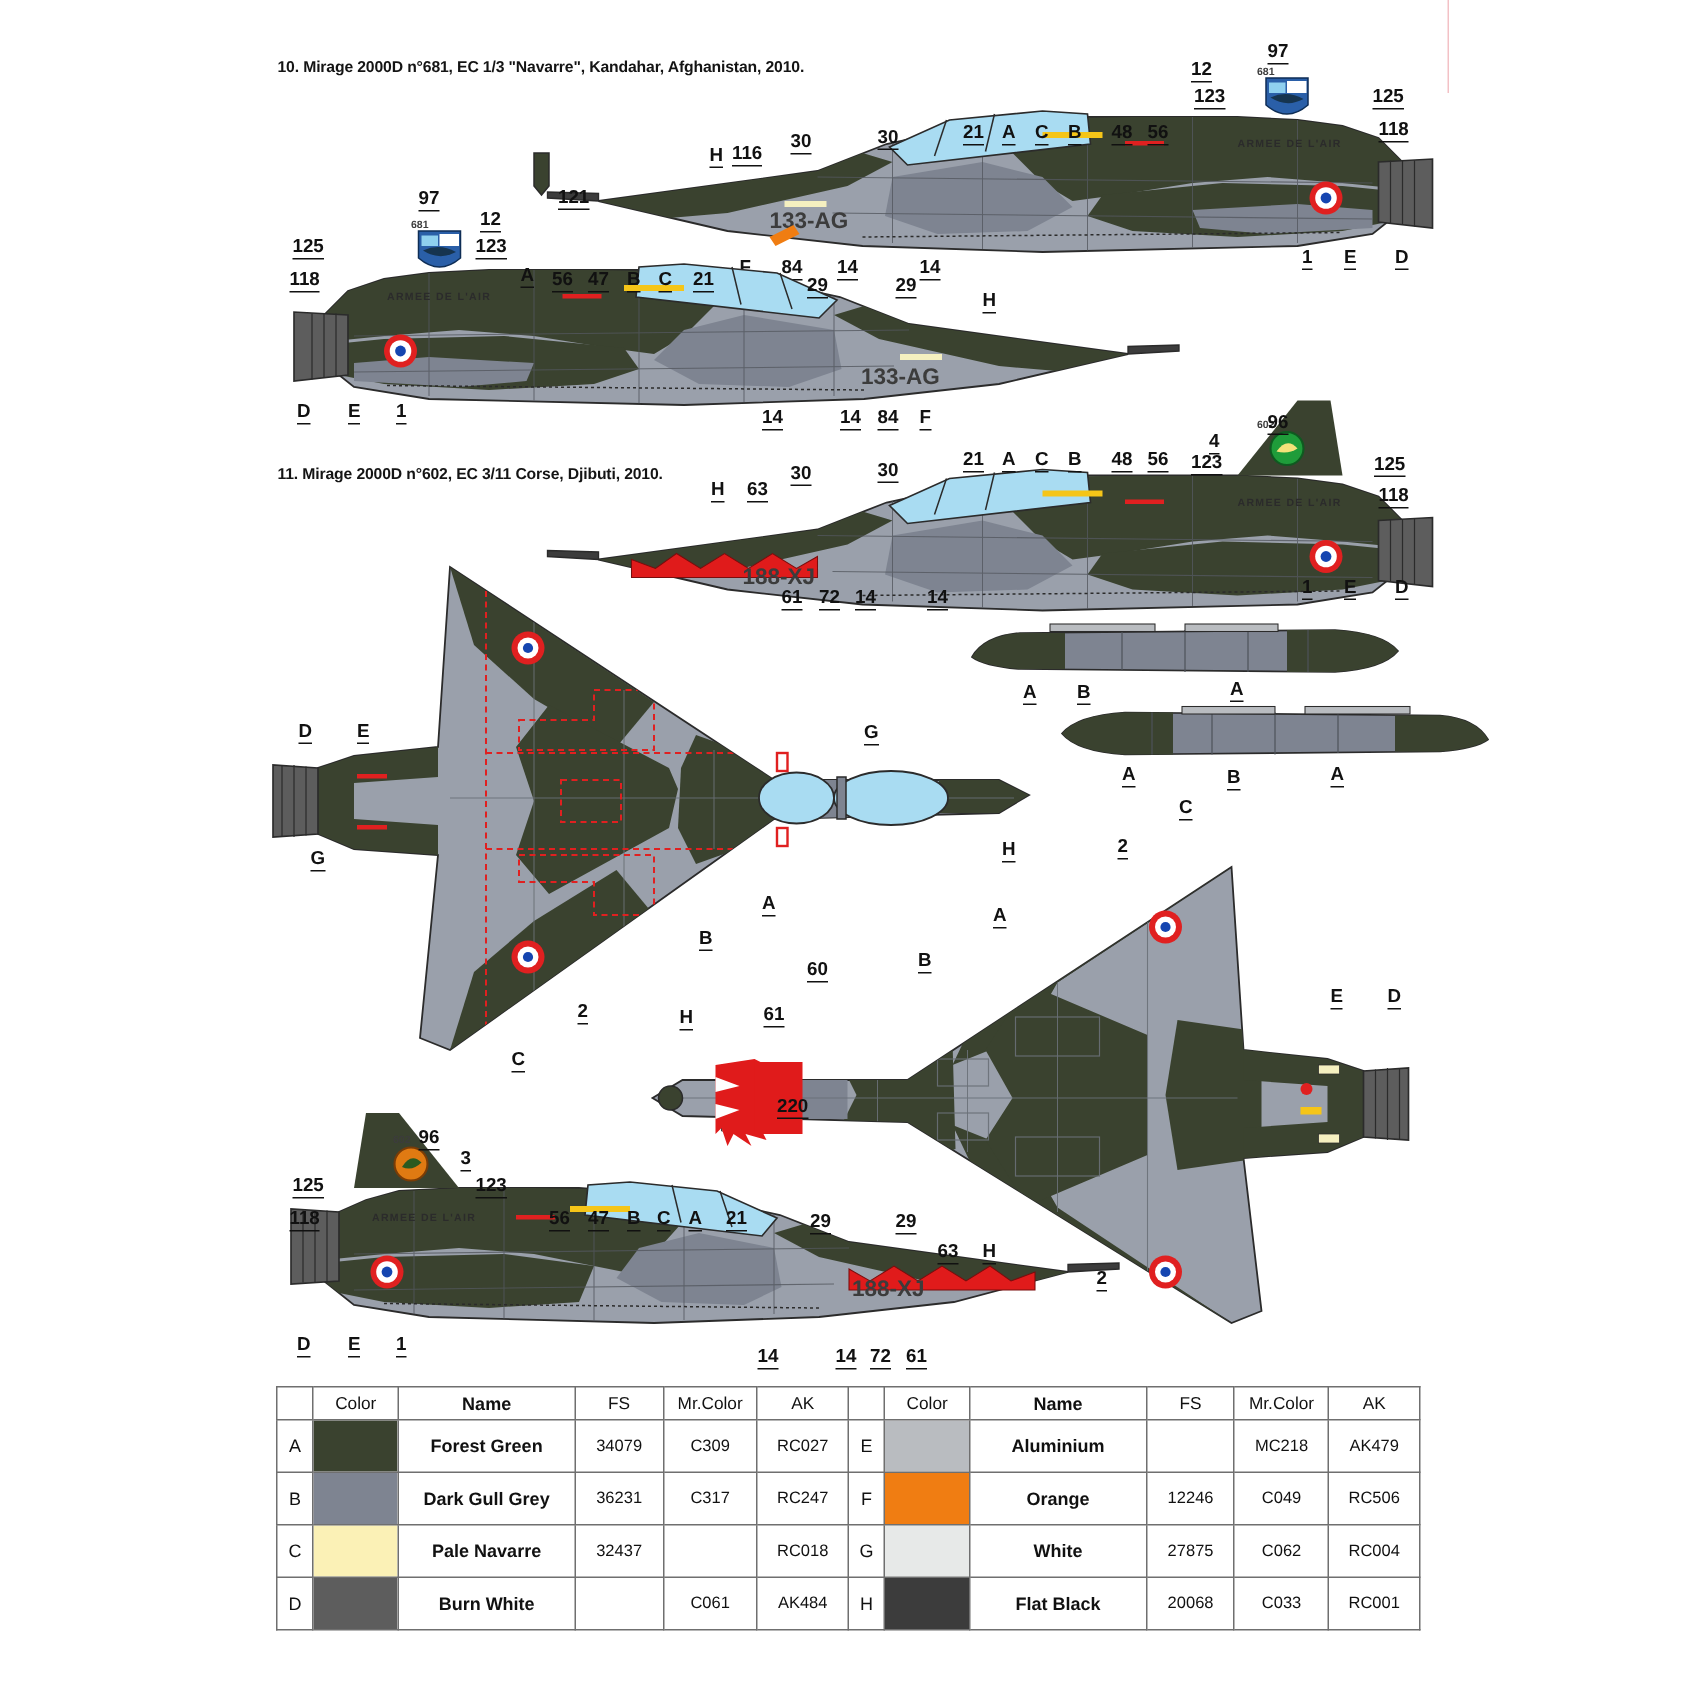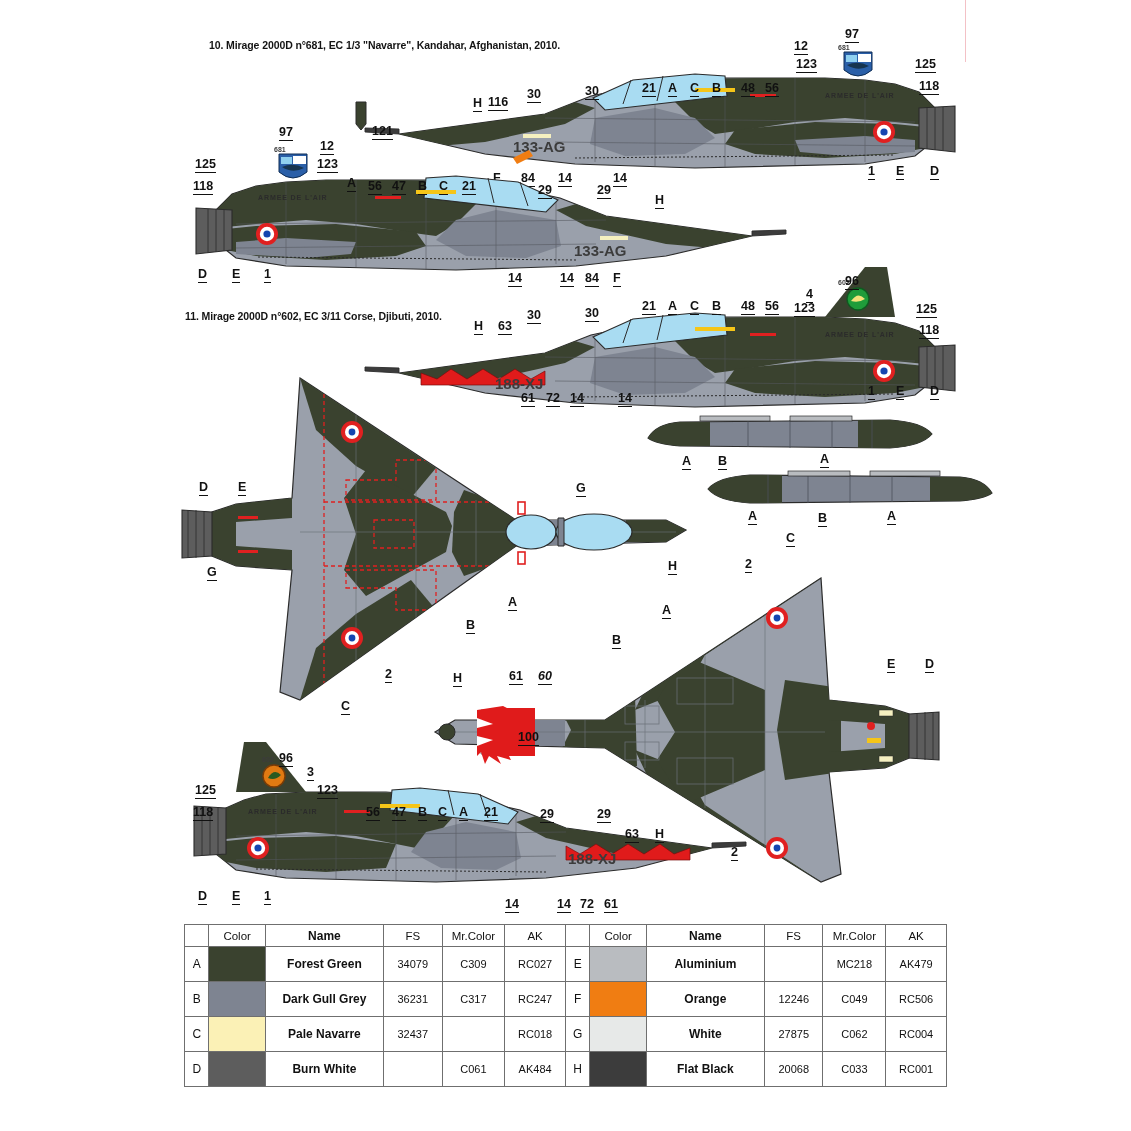--- a/index.html
+++ b/index.html
@@ -32,21 +32,21 @@
   #colortable td.mc{width:58px;}
   #colortable td.ak{width:56px;}
 </style>
 </head>
 <body>
 
 <div id="sheet">
 
   <div id="trimline"></div>
 
-  <div class="caption" style="left:185px;top:39px;margin-left:24px;">10. Mirage 2000D n°681, EC 1/3 "Navarre", Kandahar, Afghanistan, 2010.</div>
+  <div class="caption" style="left:185px;top:39px;">10. Mirage 2000D n°681, EC 1/3 "Navarre", Kandahar, Afghanistan, 2010.</div>
   <div class="caption" style="left:185px;top:310px;">11. Mirage 2000D n°602, EC 3/11 Corse, Djibuti, 2010.</div>
 
   <svg class="art" style="left:395px;top:22px;" width="560" height="180" viewBox="0 0 560 180">
     <defs>
       <clipPath id="p10r">
           <path d="M4,112 L150,92 L196,74 L252,62 L330,56 L430,56 L470,58 L500,62 L524,70 L540,86
           L540,118 L520,134 L470,142 L300,146 L180,142 L90,132 Z"></path>
         </clipPath>
     </defs>
 
@@ -486,22 +486,22 @@
   </svg>
 
   <div class="lbl u" style="left:786px;top:532px;">C</div>
   <div class="lbl u" style="left:745px;top:558px;">2</div>
   <div class="lbl u" style="left:662px;top:604px;">A</div>
   <div class="lbl u" style="left:612px;top:634px;">B</div>
   <div class="lbl u" style="left:887px;top:658px;">E</div>
   <div class="lbl u" style="left:925px;top:658px;">D</div>
   <div class="lbl u" style="left:453px;top:672px;">H</div>
   <div class="lbl u" style="left:509px;top:670px;">61</div>
-  <div class="lbl u" style="left:538px;top:670px;font-style:italic;">60</div>
-  <div class="lbl u" style="left:518px;top:731px;">100</div>
+  <div class="lbl u" style="left:538px;top:640px;">60</div>
+  <div class="lbl u" style="left:518px;top:731px;">220</div>
   <div class="lbl u" style="left:731px;top:846px;">2</div>
 
   <svg class="art" style="left:196px;top:760px;" width="520" height="130" viewBox="0 0 520 130">
     <defs>
       <clipPath id="p11l">
           <path d="M516,88 L370,68 L324,50 L268,38 L190,32 L110,32 L70,34 L48,40 L30,48 L20,62
           L20,94 L40,110 L90,118 L240,122 L350,118 L440,108 Z"></path>
         </clipPath>
     </defs>
     <path d="M516,88 L370,68 L324,50 L268,38 L190,32 L110,32 L70,34 L48,40 L30,48 L20,62

